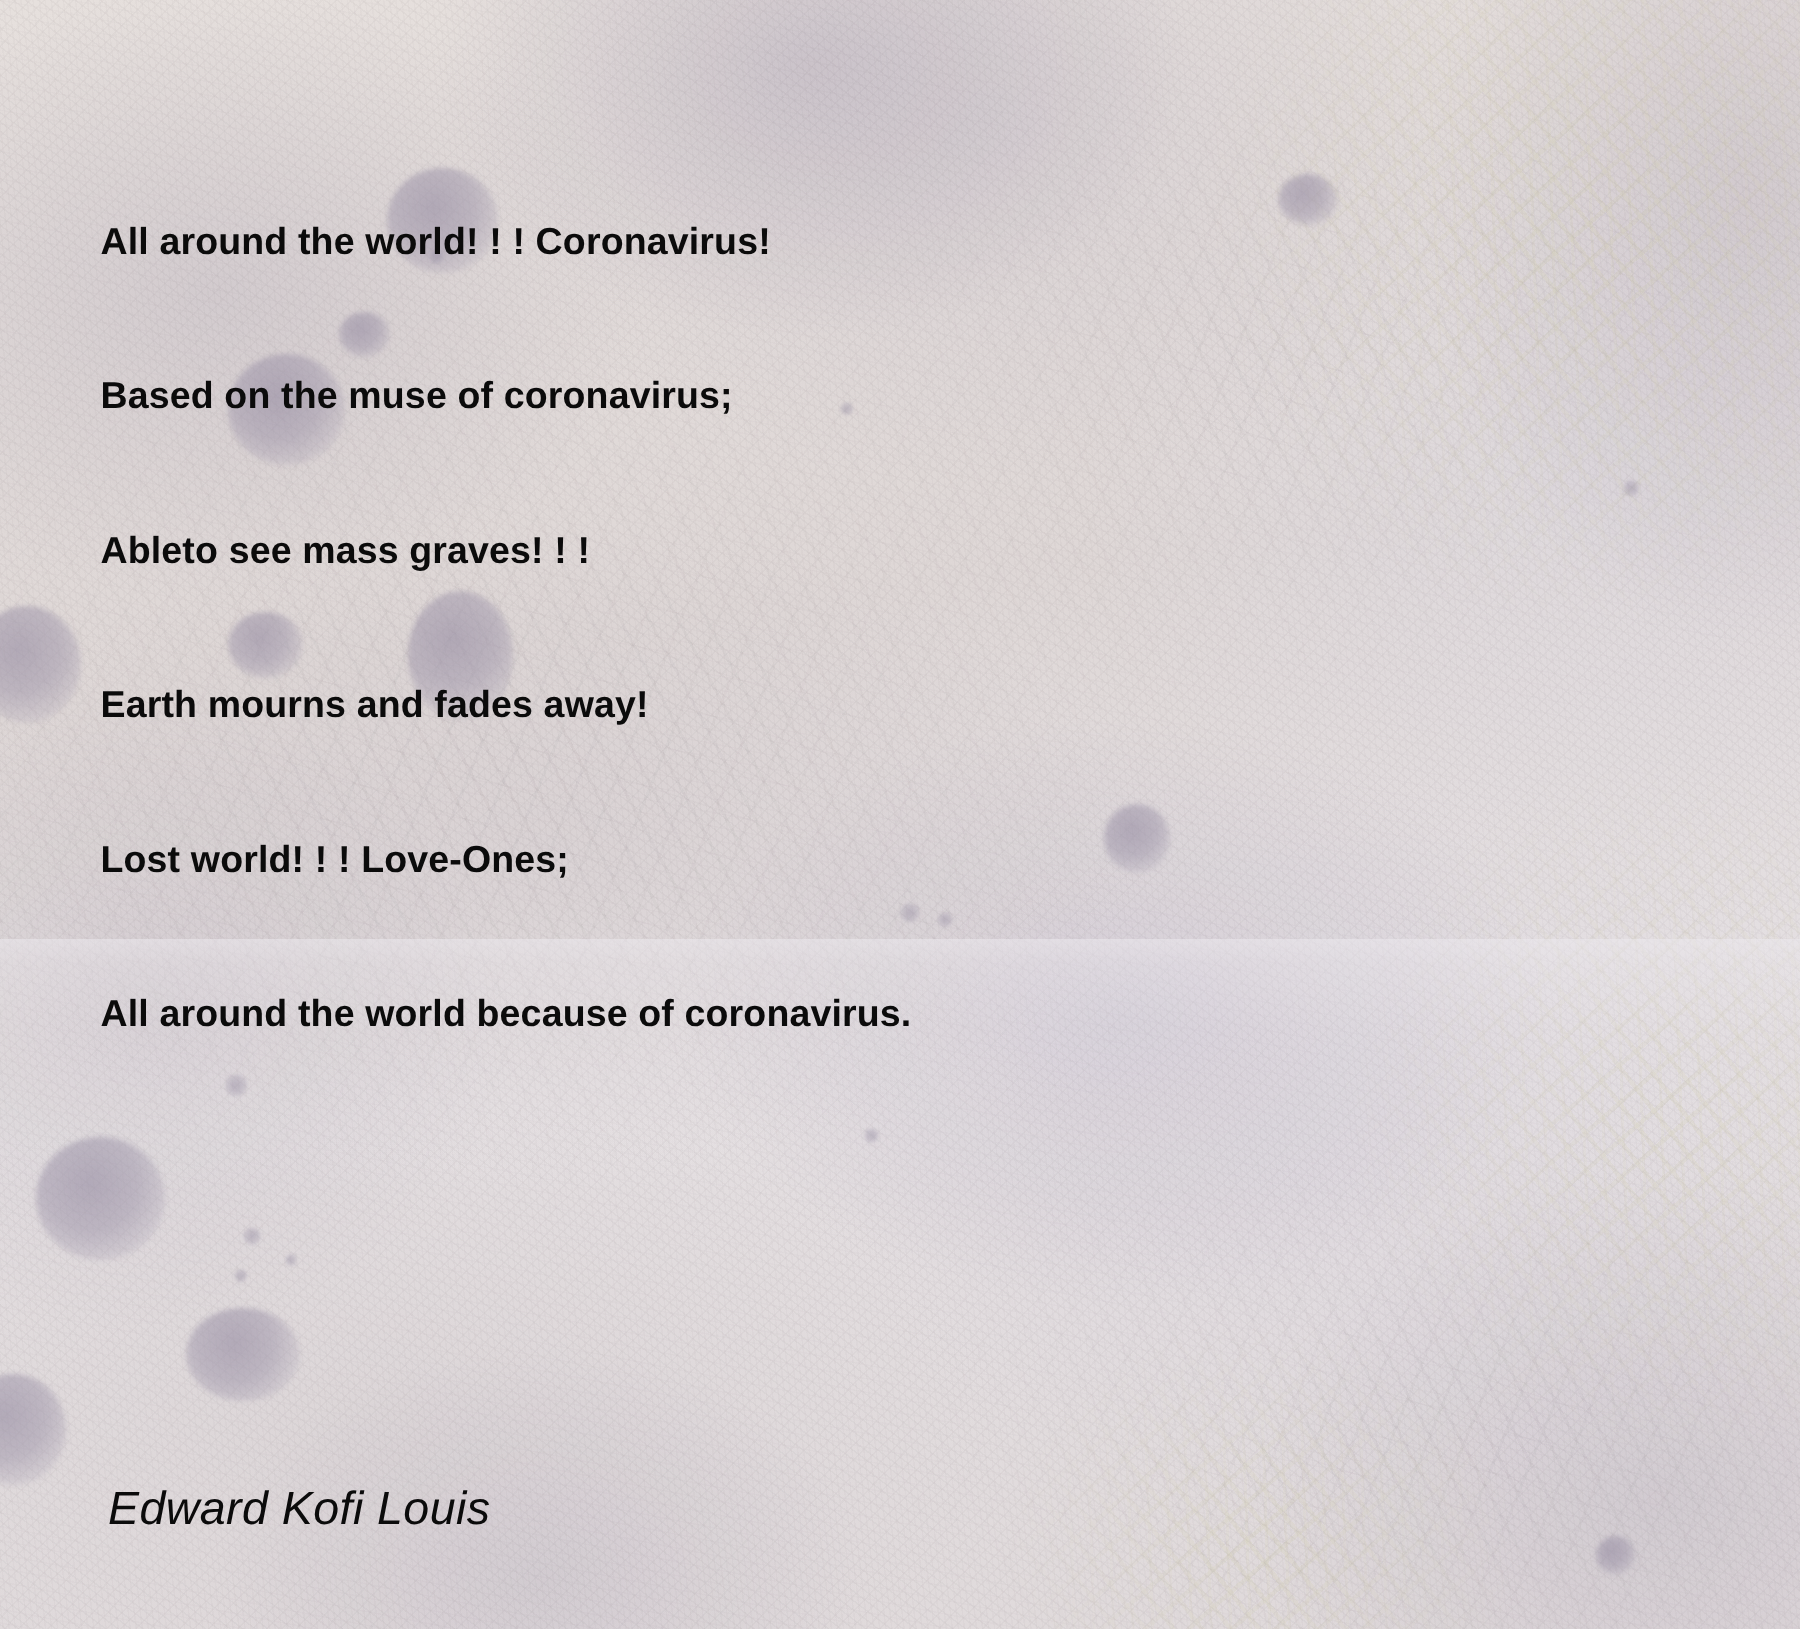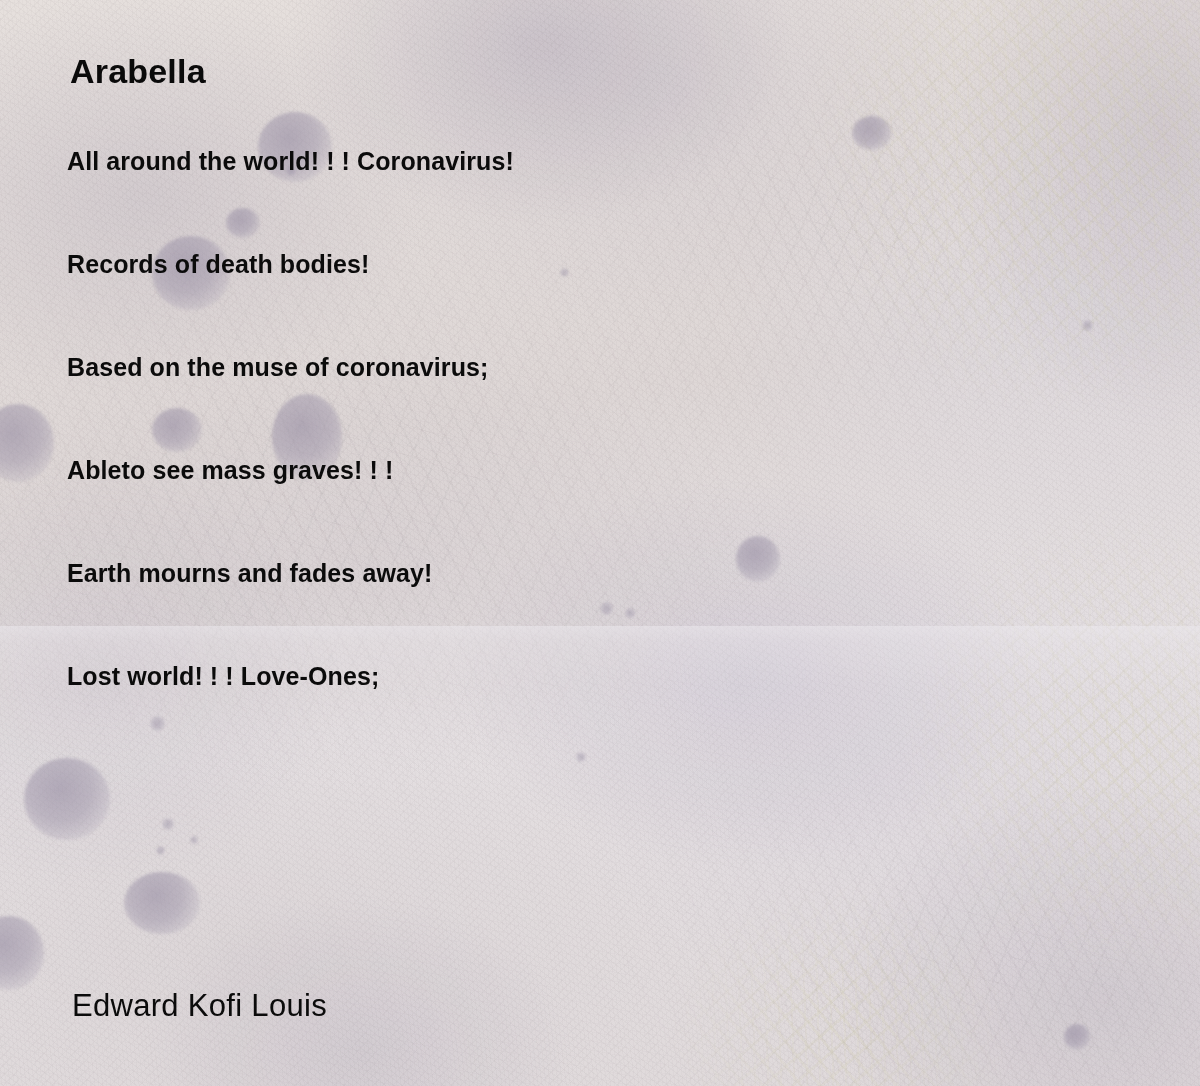--- a/index.html
+++ b/index.html
@@ -164,20 +164,21 @@
     margin-bottom: 69px;
     letter-spacing: 0.1px;
     white-space: nowrap;
   }
 
   .poem-author {
     position: absolute;
     left: 72px;
     top: 988px;
     font-size: 31px;
+    font-style: italic;
     font-weight: normal;
     color: #0b0b0b;
     letter-spacing: 0.3px;
     white-space: nowrap;
   }
 </style>
 </head>
 <body>
 
 <div id="poem-card">
@@ -208,27 +209,26 @@
   <div class="splat" style="left:190px; top:836px; width:8px;  height:8px;"></div>
   <div class="splat" style="left:600px; top:602px; width:13px; height:13px;"></div>
   <div class="splat" style="left:625px; top:608px; width:10px; height:10px;"></div>
   <div class="splat" style="left:286px; top:166px; width:10px; height:10px;"></div>
   <div class="splat" style="left:1082px;top:320px; width:11px; height:11px;"></div>
   <div class="splat" style="left:560px; top:268px; width:9px;  height:9px;"></div>
   <div class="splat" style="left:576px; top:752px; width:10px; height:10px;"></div>
 
   <div class="poem-content">
 
-    <div class="poem-title">Arabella</div>
 
     <div class="poem-lines">
       <div class="poem-line">All around the world! ! ! Coronavirus!</div>
-      <div class="poem-line">Records of death bodies!</div>
       <div class="poem-line">Based on the muse of coronavirus;</div>
       <div class="poem-line">Ableto see mass graves! ! !</div>
       <div class="poem-line">Earth mourns and fades away!</div>
       <div class="poem-line">Lost world! ! ! Love-Ones;</div>
+      <div class="poem-line">All around the world because of coronavirus.</div>
     </div>
 
     <div class="poem-author">Edward Kofi Louis</div>
 
   </div>
 </div>
 
 </body></html>

